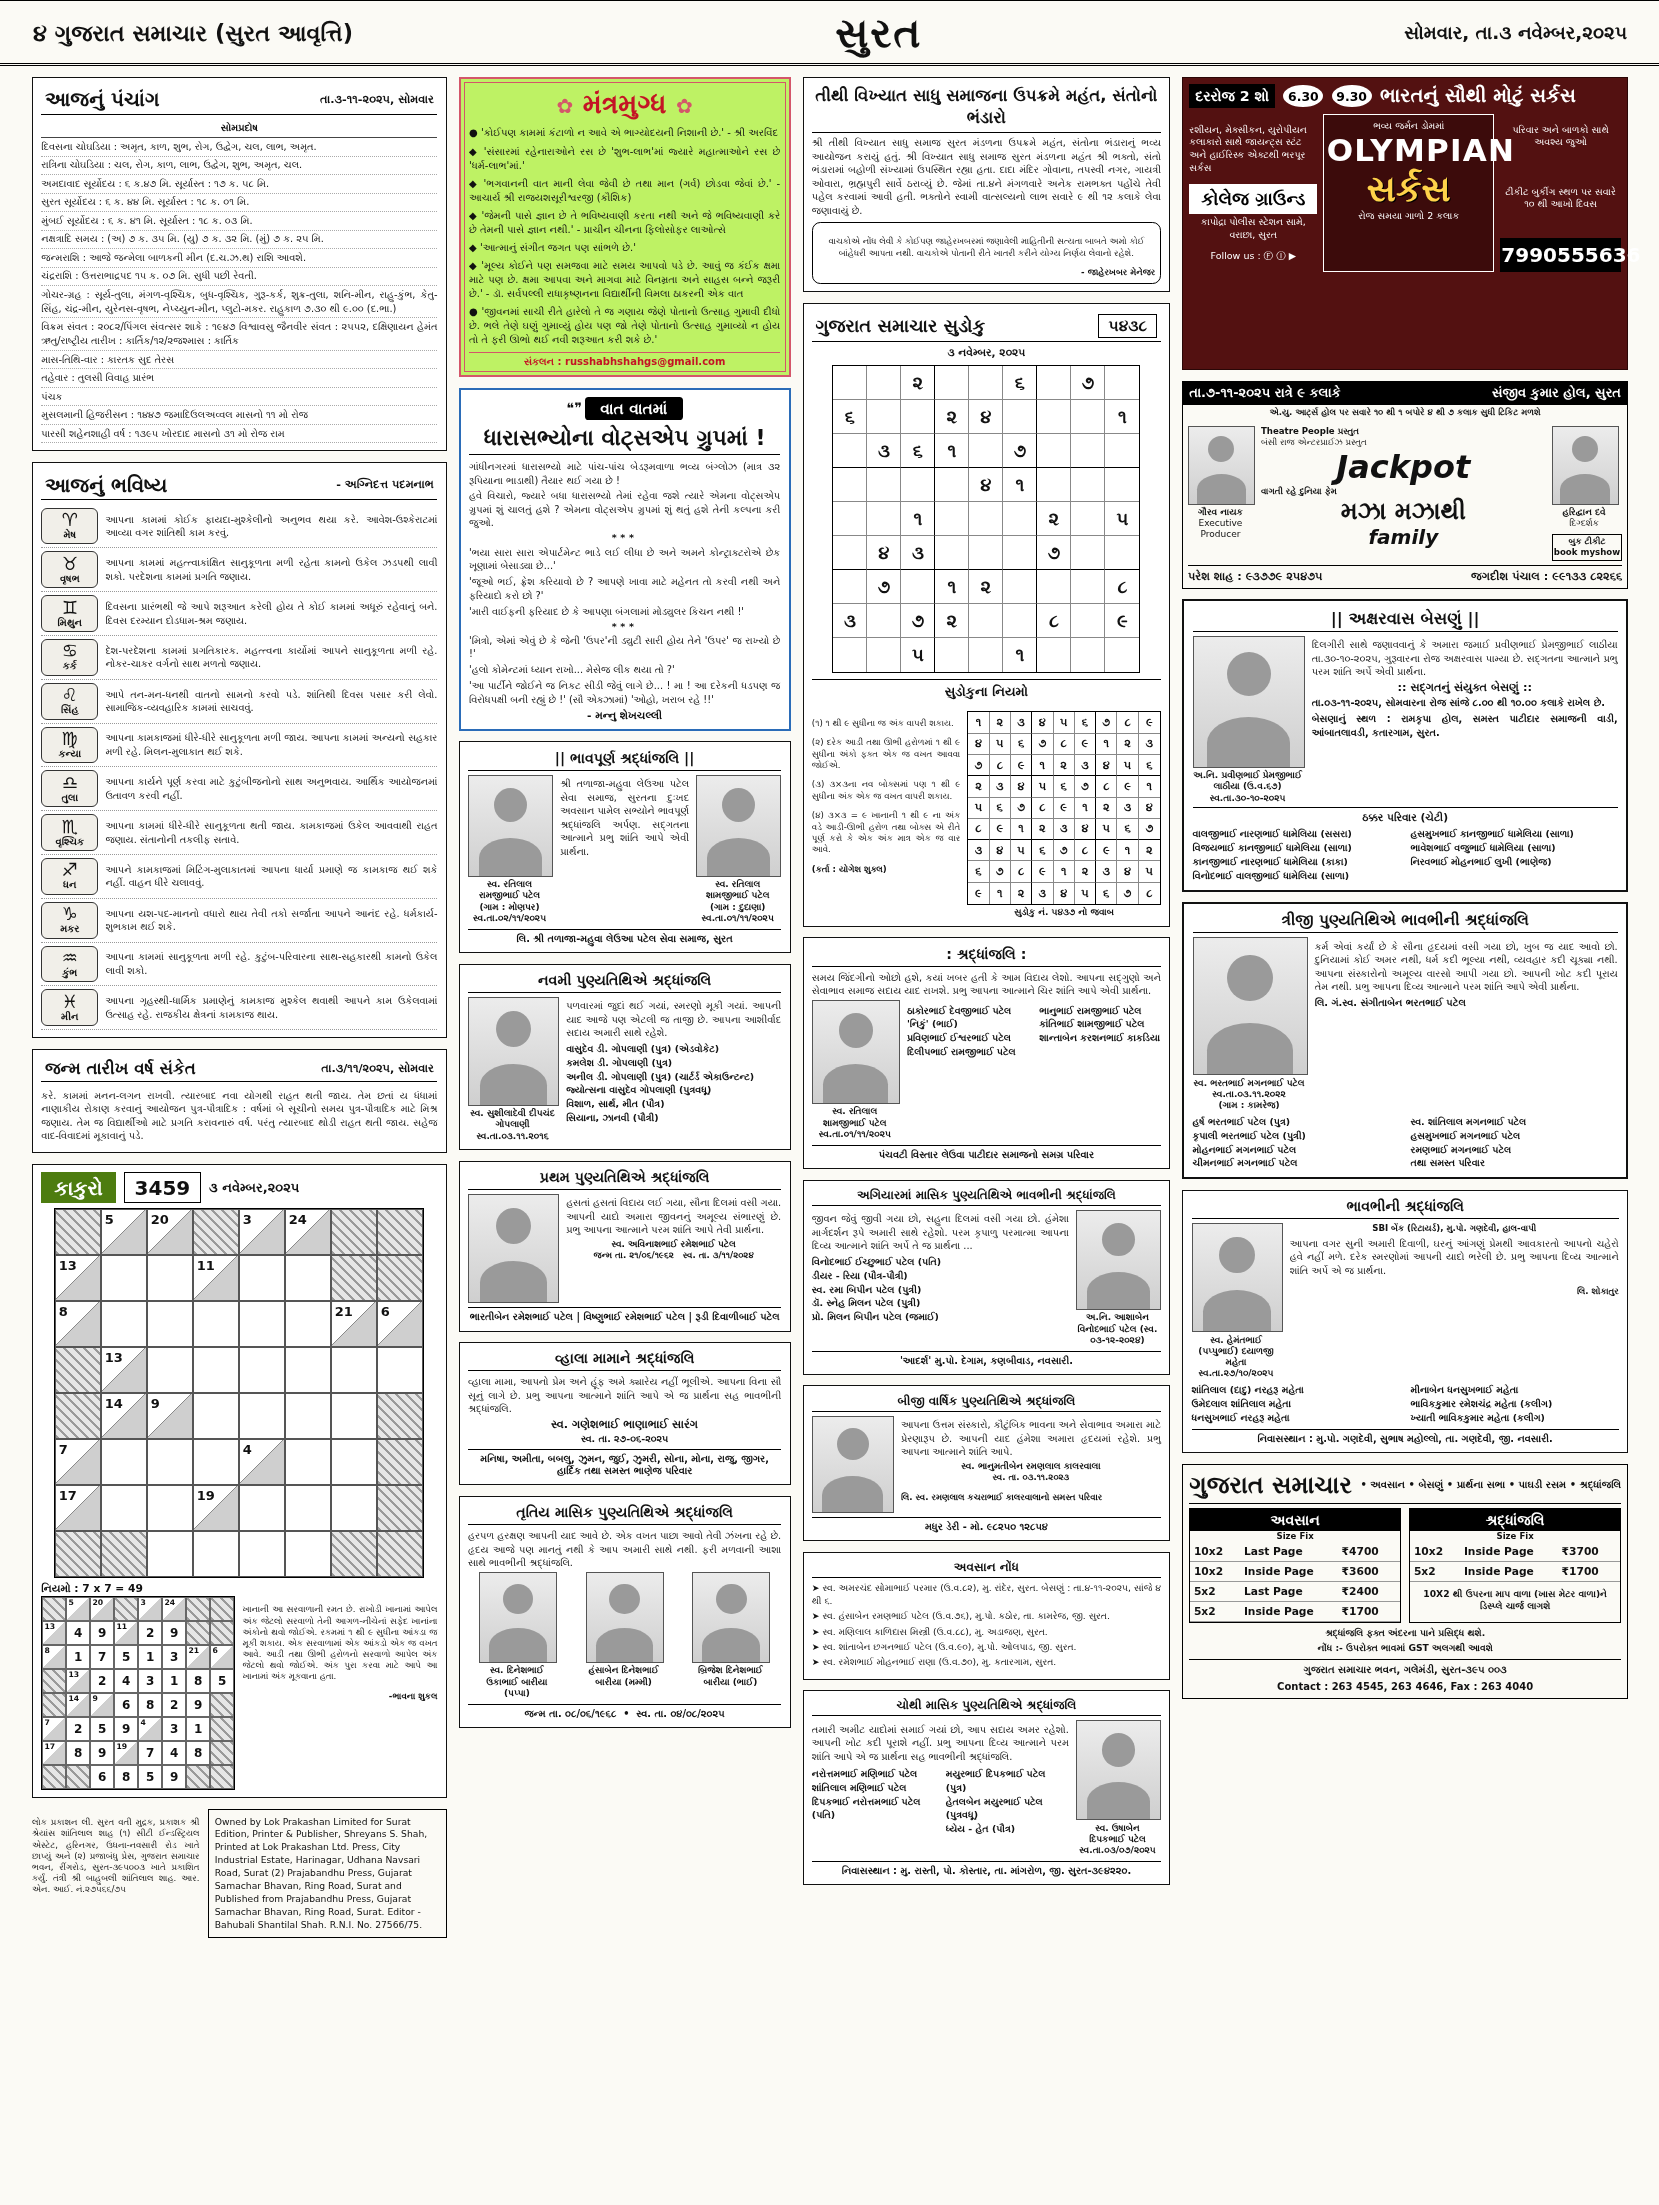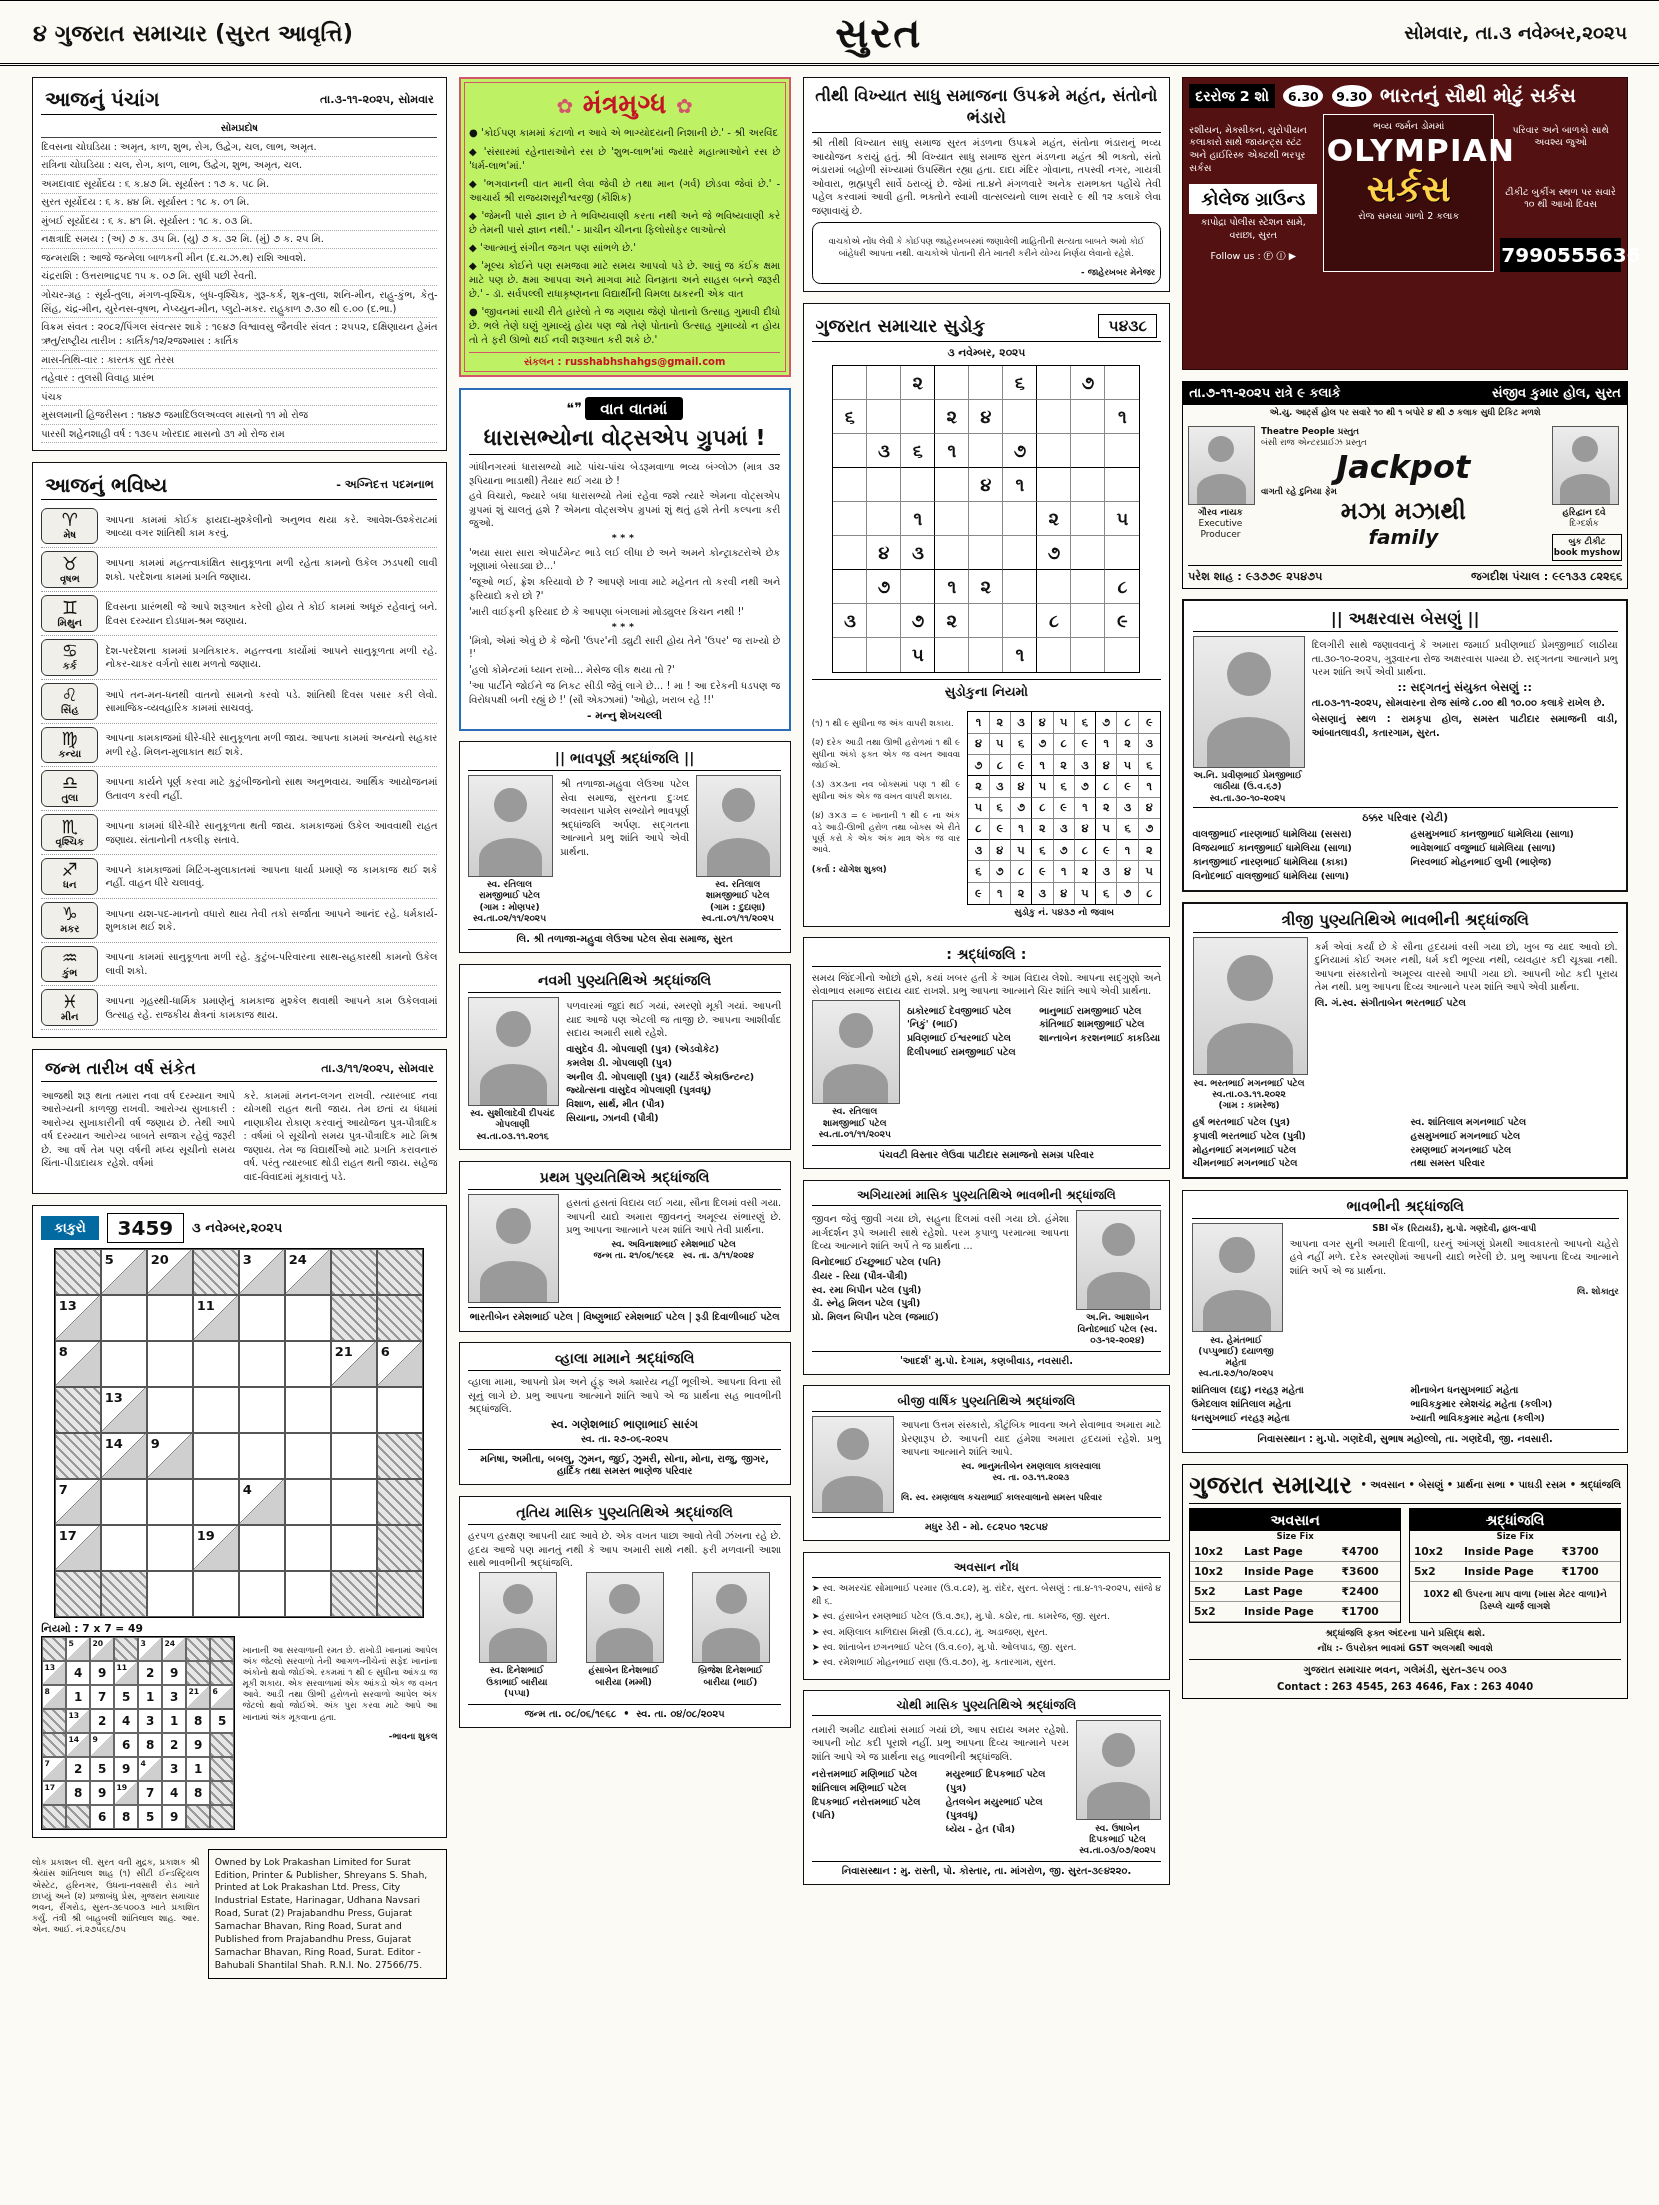--- a/index.html
+++ b/index.html
@@ -21,21 +21,21 @@
        padding:2.4px 3.6px;margin-bottom:4.7px;}
   .hdr .t{font-size:20px;font-weight:bold;}
   .hdr .d{font-size:11.3px;font-weight:bold;}
   .pline{font-size:9.8px;line-height:1.42;border-bottom:0.6px dotted #aaa;padding:1.8px 0;text-align:justify;}
   .pline:first-child{text-align:center;font-weight:bold;border-bottom:0.6px solid #444;}
   .h-row{display:flex;gap:7.1px;align-items:center;border-bottom:0.6px dotted #999;padding:3px 0;}
   .h-ic{width:55px;min-width:55px;text-align:center;border:0.9px solid #333;border-radius:6px;padding:2.4px 0;background:#f1efe9;}
   .h-ic span{display:block;font-size:18px;line-height:1;}
   .h-ic b{display:block;font-size:10px;}
   .kak-hdr{display:flex;align-items:center;gap:8.3px;margin-bottom:4.7px;}
-  .kak-title{background:#0369a1;color:#fff;font-size:13px;font-weight:bold;padding:3.6px 13px;}
+  .kak-title{background:#4d7c0f;color:#fff;font-size:20px;font-weight:bold;padding:3.6px 13px;}
   .kak-num{border:1.8px solid #000;font-size:20px;font-weight:bold;padding:2.4px 9.5px;}
   .kgrid{display:grid;grid-template-columns:repeat(8,46px);grid-auto-rows:46px;border:1.8px solid #000;width:fit-content;margin:3.6px auto;background:#fff;}
   .kgrid div{border:0.6px solid #555;}
   .kgrid-s{display:grid;grid-template-columns:repeat(8,24px);grid-auto-rows:24px;border:1.2px solid #000;width:fit-content;background:#fff;}
   .kgrid-s div{border:0.6px solid #666;}
   .kblock{background:repeating-linear-gradient(45deg,#9a9a9a 0 2.4px,#e6e6e6 2.4px 7.1px);}
   .kclue{background:linear-gradient(to bottom right,#fff 48%,#777 49%,#cfcfcf 50%);
          font-weight:bold;display:flex;align-items:flex-start;padding:1.8px 0 0 2.4px;font-size:13px;}
   .kgrid-s .kclue{font-size:7.7px;padding:0.6px 0 0 1.2px;}
   .kfill{display:flex;align-items:center;justify-content:center;font-weight:bold;font-size:12px;}
@@ -233,21 +233,20 @@
             <p class="small">આપના ગૃહસ્થી-ધાર્મિક પ્રમાણેનું કામકાજ મુશ્કેલ થવાથી આપને કામ ઉકેલવામાં ઉત્સાહ રહે. રાજકીય ક્ષેત્રનાં કામકાજ થાય.</p>
           </div>
       </div>
 
       <div class="box">
         <div class="hdr">
           <span class="t" style="font-size:16.6px">જન્મ તારીખ વર્ષ સંકેત</span>
           <span class="d">તા.૩/૧૧/૨૦૨૫, સોમવાર</span>
         </div>
         <div class="jn-cols">
-          <p class="small">આજથી શરૂ થતા તમારા નવા વર્ષ દરમ્યાન આપે આરોગ્યની કાળજી રાખવી. આરોગ્ય સુખાકારી : આરોગ્ય સુખાકારીની વર્ષ જણાય છે. તેથી આપે વર્ષ દરમ્યાન આરોગ્ય બાબતે સજાગ રહેવું જરૂરી છે. આ વર્ષે તેમ પણ વર્ષની મધ્ય સૂચીનો સમય ચિંતા-પીડાદાયક રહેશે. વર્ષમાં</p>
           <p class="small">કરે. કામમાં મનન-લગન રાખવી. ત્યારબાદ નવા યોગથી રાહત થતી જાય. તેમ છતાં ય ધંધામાં નાણાકીય રોકાણ કરવાનું આયોજન પુત્ર-પૌત્રાદિક : વર્ષમાં બે સૂચીનો સમય પુત્ર-પૌત્રાદિક માટે મિશ્ર જણાય. તેમ જ વિદ્યાર્થીઓ માટે પ્રગતિ કરાવનારું વર્ષ. પરંતુ ત્યારબાદ થોડી રાહત થતી જાય. સહેજ વાદ-વિવાદમાં મૂકાવાનું પડે.</p>
         </div>
       </div>
 
       <div class="box">
         <div class="kak-hdr">
           <span class="kak-title">કાકુરો</span>
           <span class="kak-num">3459</span>
           <span class="d bold" style="font-size:13px">૩ નવેમ્બર,૨૦૨૫</span>
         </div>

